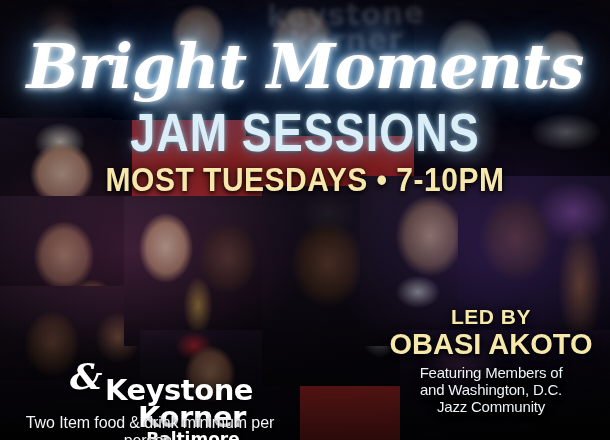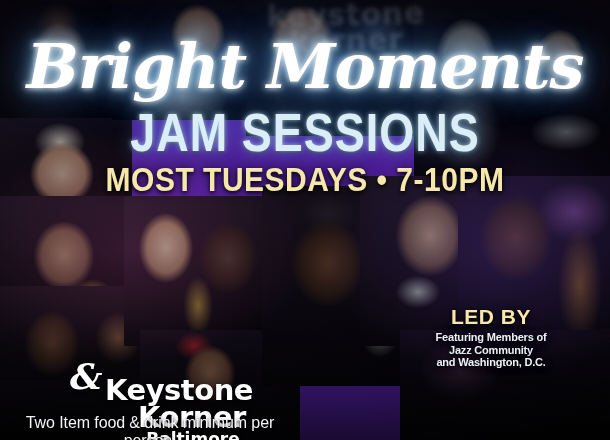--- a/index.html
+++ b/index.html
@@ -7,21 +7,21 @@
   html,body { background:#000; }
   body {
     width:610px; height:440px;
     font-family:"Liberation Sans", sans-serif;
     overflow:hidden;
   }
 
   .flyer {
     position:relative;
     width:610px; height:440px;
-    background:#4c1d95;
+    background:#7f1d1d;
     overflow:hidden;
   }
 
   
   .collage { position:absolute; inset:0; }
   .ph { position:absolute; background-repeat:no-repeat; }
 
   
   .ph::after{
     content:""; position:absolute; inset:0;
@@ -227,21 +227,21 @@
   .credits .led{
     font-size:21px; font-weight:700; letter-spacing:.5px;
     color:#f6e7ab; line-height:1.05;
   }
   .credits .name{
     font-size:29px; font-weight:700; letter-spacing:0px;
     color:#f6e7ab; line-height:1.1; margin-top:1px;
   }
   .credits .feat{
     margin-top:3px;
-    font-size:11px; font-weight:700; line-height:1.14;
+    font-size:15px; font-weight:400; line-height:1.14;
     color:#eef3f8; letter-spacing:-.2px;
   }
 
   
   .logo{
     position:absolute; left:62px; top:341px; width:208px;
     text-align:center;
     color:#ffffff;
   }
   .logo .kk-line1, .logo .kk-line2{
@@ -328,24 +328,25 @@
 
     <div class="title-script">Bright Moments</div>
 
     <div class="title-jam">JAM SESSIONS</div>
 
     <div class="date-line">MOST TUESDAYS • 7-10PM</div>
   </div>
 
   <div class="credits">
     <div class="led">LED BY</div>
+    <div class="name">OBASI AKOTO</div>
     <div class="feat">
       <div>Featuring Members of</div>
+      <div>and Washington, D.C.</div>
       <div>Jazz Community</div>
-      <div>and Washington, D.C.</div>
     </div>
   </div>
 
   <div class="logo">
     <div class="kk-mark">&amp;</div>
     <div class="kk-line1">Keystone</div>
     <div class="kk-line2">Korner</div>
     <div class="kk-city">Baltimore</div>
     <div class="kk-sub">JAZZ RESTAURANT•BAR</div>
   </div>

